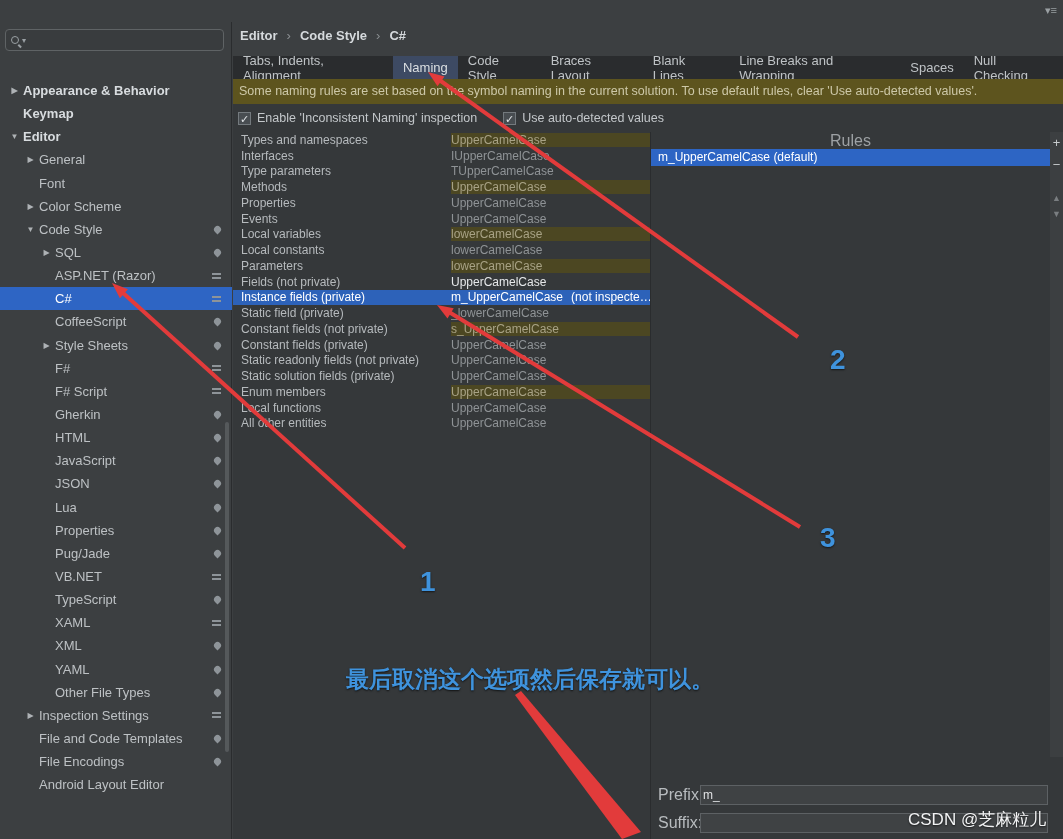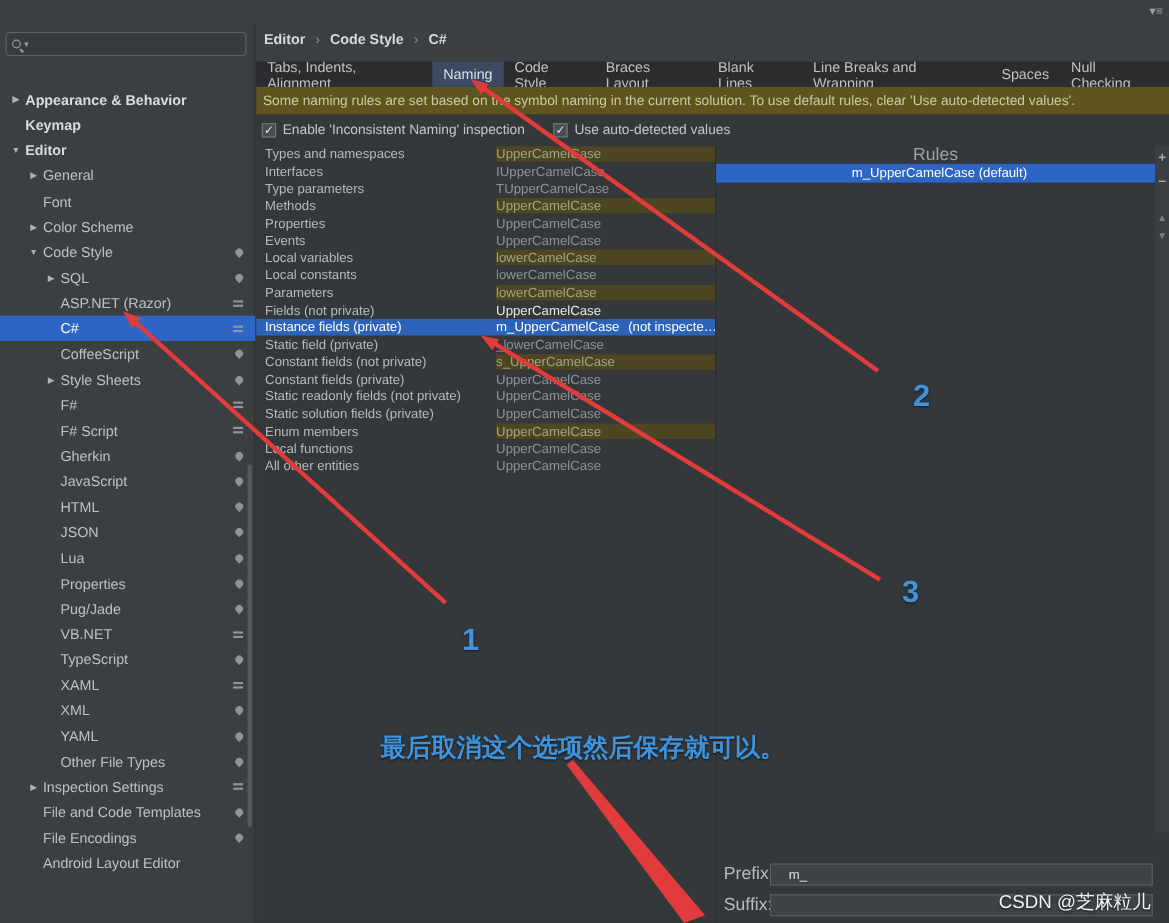--- a/index.html
+++ b/index.html
@@ -74,33 +74,33 @@
   .nrow.selected { background:#2d62b9; }
   .nrow.selected .ent, .nrow.selected .val { color:#fff; }
   .nrow .note { margin-left:8px; }
 
   
   .vdivider { position:absolute; left:650px; top:132px; width:1px; height:707px; background:#2a2c2e; }
   .rules-panel { position:absolute; left:651px; top:132px; width:399px; height:625px; background:#35383a; }
   .rules-header { text-align:center; font-size:16px; color:#9da1a4; height:17px; line-height:17px; }
   .rule-item { height:17px; line-height:17px; font-size:12px; padding-left:7px; color:#cfd3d6; cursor:pointer;
                white-space:nowrap; }
-  .rule-item.selected { background:#2d65c4; color:#fff;text-align:center; }
+  .rule-item.selected { background:#2d65c4; color:#fff; }
   .right-strip { position:absolute; left:1050px; top:132px; width:13px; height:625px; background:#3c3f41;
                  display:flex; flex-direction:column; align-items:center; }
   .strip-btn { color:#c8ccce; font-size:13px; height:22px; line-height:22px; cursor:pointer; }
   .strip-btn.dim { color:#7a7e81; font-size:9px; height:16px; line-height:16px; }
   .strip-gap { height:14px; }
 
   
   .footer { position:absolute; left:651px; top:757px; width:412px; height:82px; background:#35383a; }
   .frow { position:absolute; left:0; width:412px; height:22px; display:flex; align-items:center; }
   .frow .flabel { width:49px; padding-left:7px; font-size:16px; color:#b8bcbf; flex:none; }
   .frow input { width:348px; height:20px; background:#3f4244; border:1px solid #5d6164; color:#e0e2e4;
-                font-size:12px; padding-left:16px; outline:none; font-family:"Liberation Sans",sans-serif; }
+                font-size:12px; padding-left:2px; outline:none; font-family:"Liberation Sans",sans-serif; }
 
   
   .overlay { position:absolute; left:0; top:0; width:1063px; height:839px; pointer-events:none; z-index:50; }
   .anno-num { position:absolute; font-size:28px; color:#3f93dd; font-weight:bold; z-index:51;
               text-shadow:0 1px 2px rgba(0,0,0,.6); pointer-events:none; }
   .anno-note { position:absolute; left:300px; top:664px; width:460px; text-align:center; font-size:23px;
                font-weight:bold; color:#3f93dd; z-index:51; text-shadow:0 1px 2px rgba(0,0,0,.7); pointer-events:none; }
   .watermark { position:absolute; left:908px; top:808px; font-size:17px; color:#f2f3f4; z-index:52;
                text-shadow:0 1px 2px rgba(0,0,0,.6); pointer-events:none; }
 </style>
@@ -204,27 +204,27 @@
         </div>
 
         <div class="tree-item lvl2">
           <span class="tw"></span>
           <span>Gherkin</span>
           <span class="badge droplet"></span>
         </div>
 
         <div class="tree-item lvl2">
           <span class="tw"></span>
+          <span>HTML</span>
+          <span class="badge droplet"></span>
+        </div>
+
+        <div class="tree-item lvl2">
+          <span class="tw"></span>
           <span>JavaScript</span>
-          <span class="badge droplet"></span>
-        </div>
-
-        <div class="tree-item lvl2">
-          <span class="tw"></span>
-          <span>HTML</span>
           <span class="badge droplet"></span>
         </div>
 
         <div class="tree-item lvl2">
           <span class="tw"></span>
           <span>JSON</span>
           <span class="badge droplet"></span>
         </div>
 
         <div class="tree-item lvl2">

